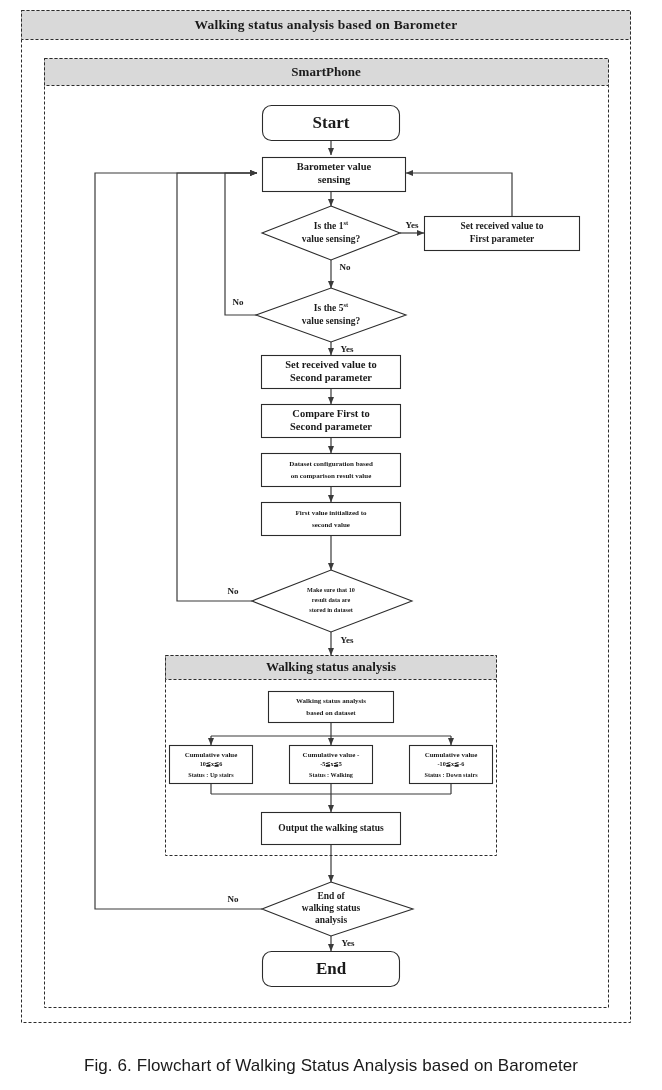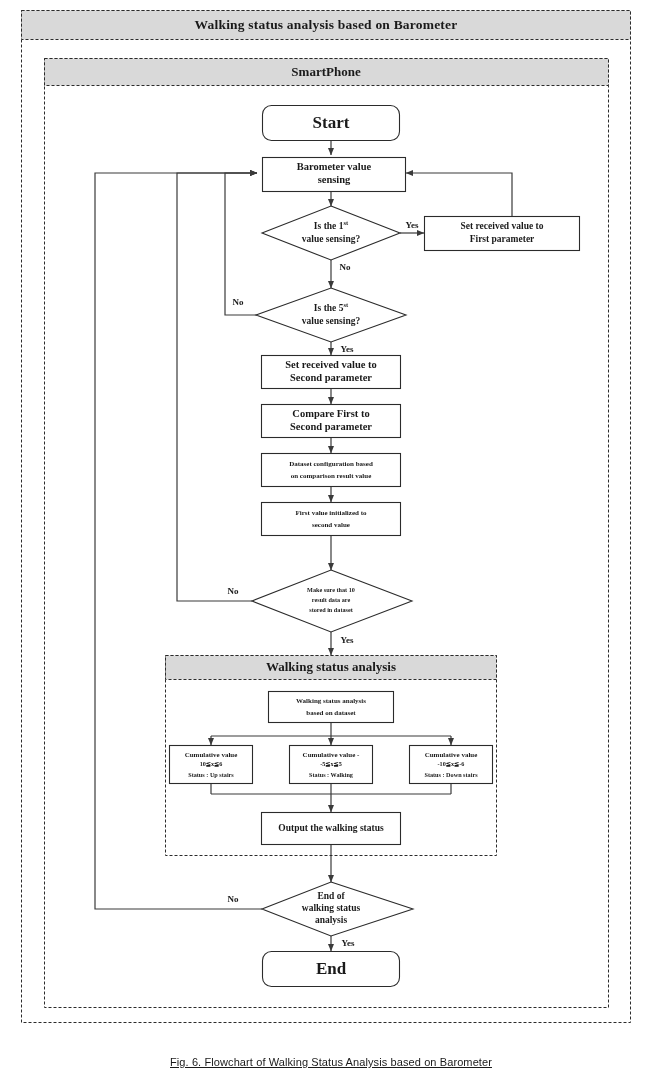--- a/index.html
+++ b/index.html
@@ -64,24 +64,23 @@
     stroke: #3a3a3a;
     stroke-width: 1.2;
   }
   #caption {
     position: absolute;
     left: 0;
     top: 1056px;
     width: 662px;
     text-align: center;
     font-family: "Liberation Sans", sans-serif;
-    font-size: 11px;
+    font-size: 17px;
     color: #1a1a1a;
     letter-spacing: .1px;
-    text-decoration: underline;
   }
 </style>
 </head>
 <body>
 
 <div id="figure-wrap">
 
   <svg class="flow" width="662" height="1050" viewBox="0 0 662 1050">
 
     <defs>

